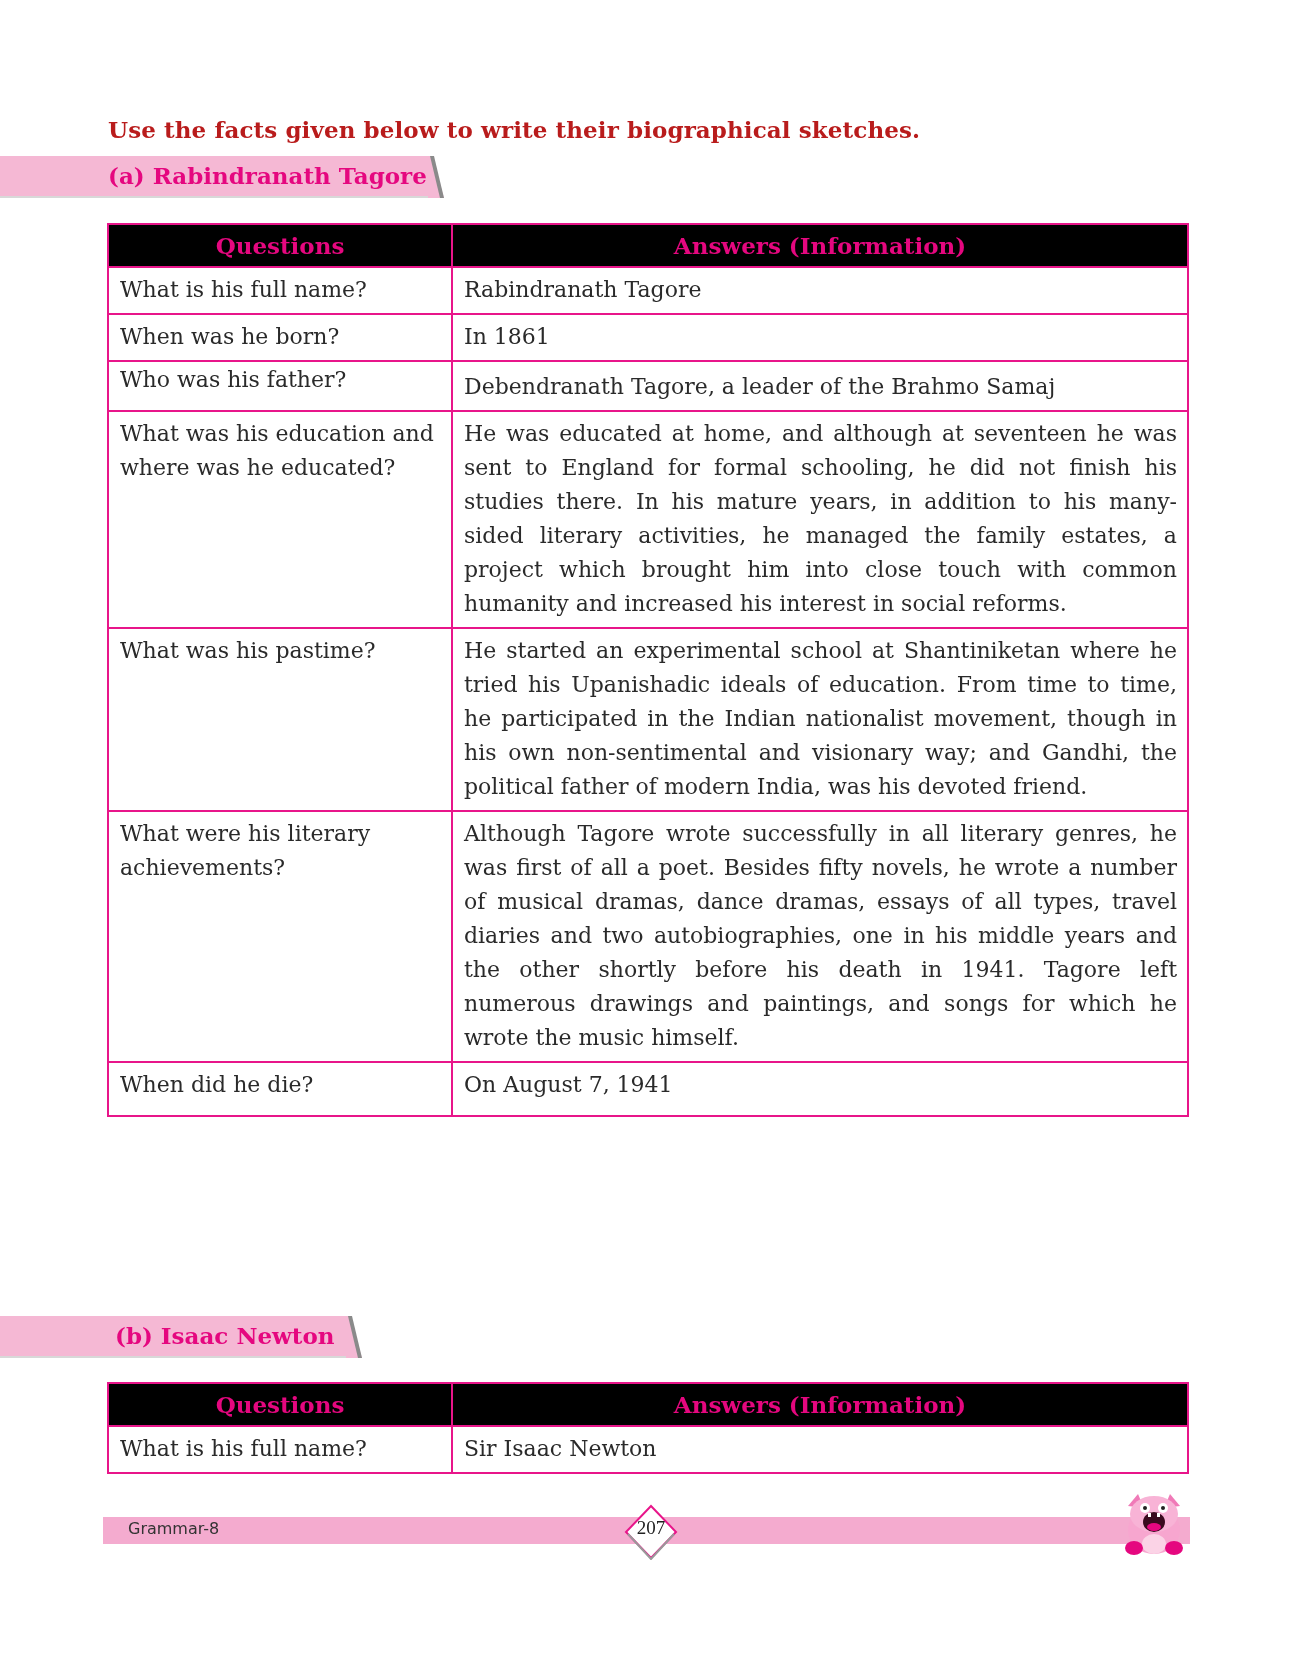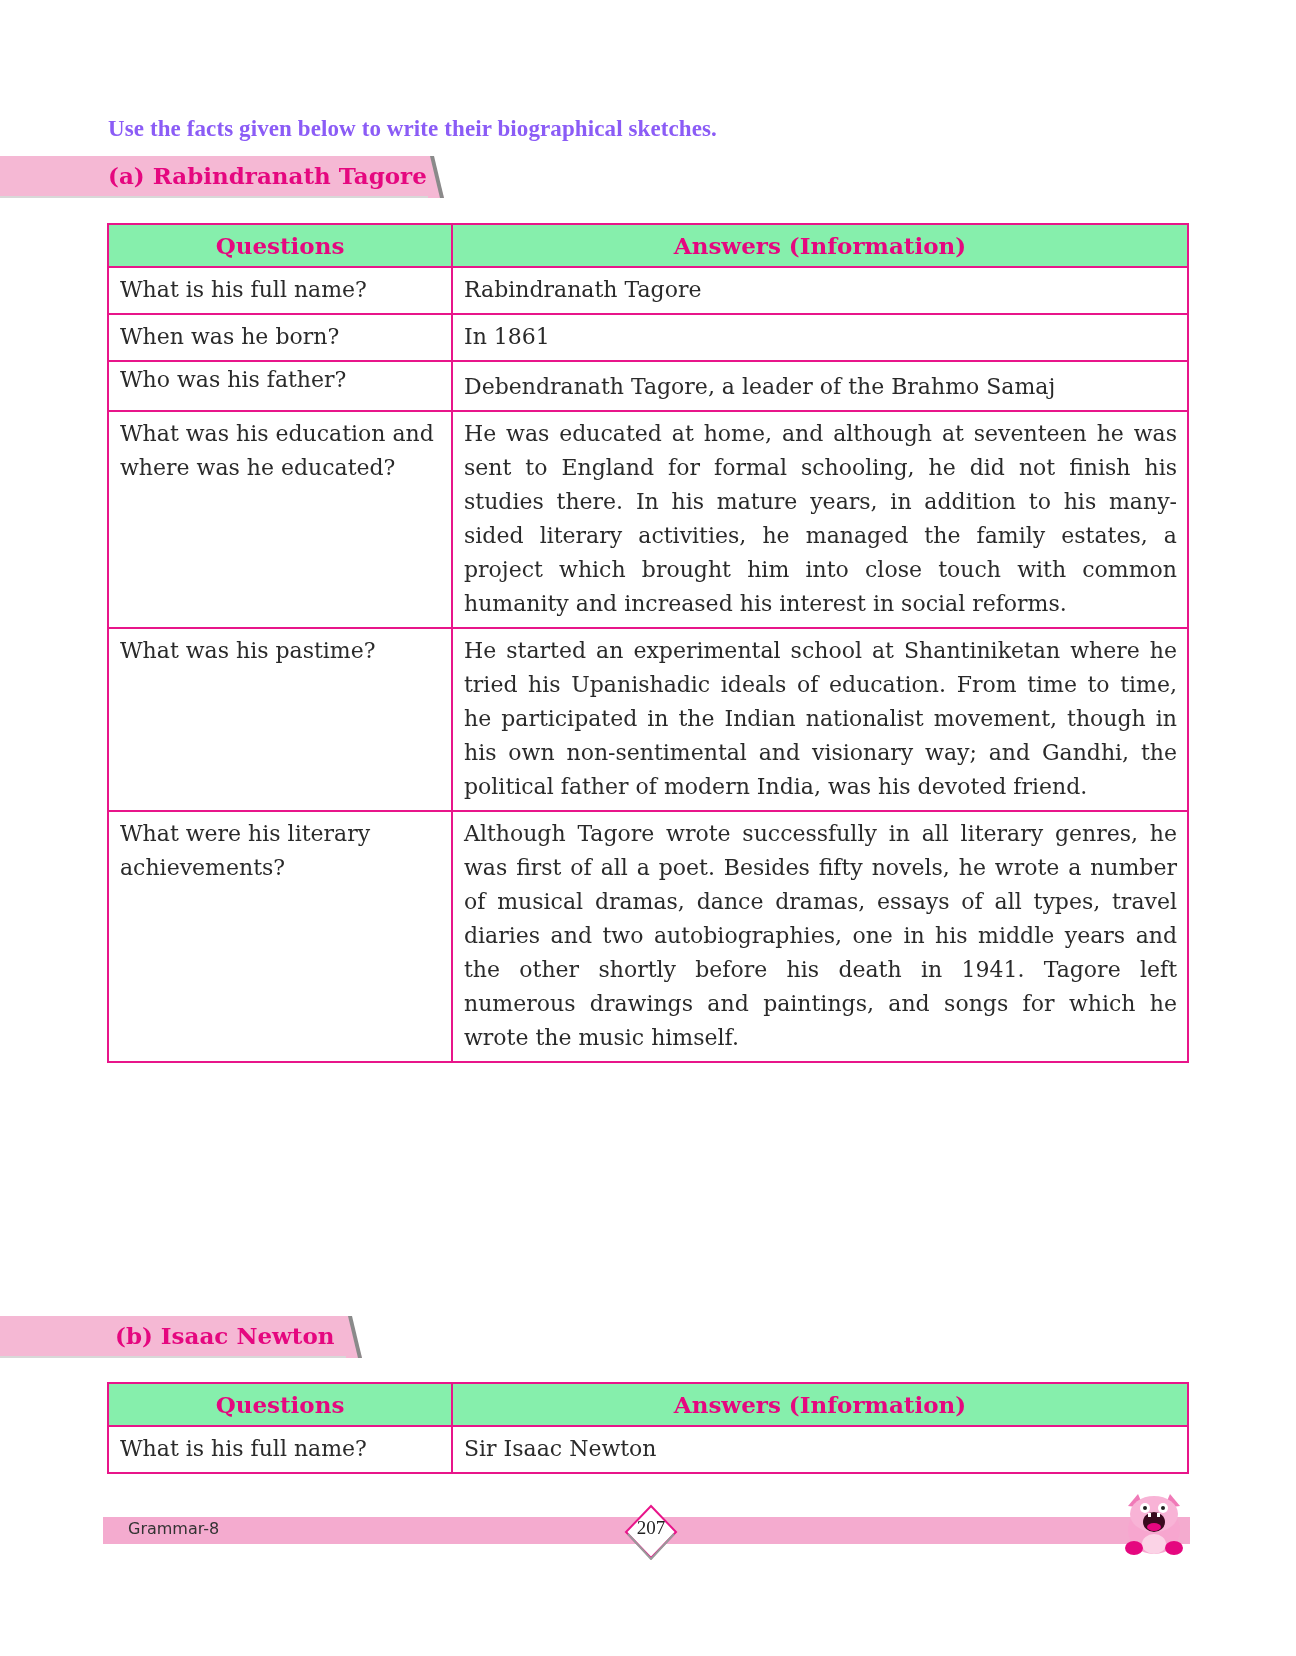--- a/index.html
+++ b/index.html
@@ -1,29 +1,29 @@
 <!DOCTYPE html>
 <html><head>
 <meta charset="utf-8">
 <style>
   html, body { margin: 0; padding: 0; background: #ffffff; }
   body { width: 1296px; height: 1656px; position: relative; overflow: hidden;
          font-family: "DejaVu Serif", "Liberation Serif", serif; color: #2a2a2a; }
 
   .instruction { position: absolute; left: 108px; top: 116px; font-size: 23px; font-weight: bold;
-                 color: #8b5cf6; letter-spacing: 0.1px; white-space: nowrap; font-family: Liberation Serif, serif; }
+                 color: #b91c1c; letter-spacing: 0.1px; white-space: nowrap; }
 
   .banner { position: absolute; left: 0; height: 42px; background: #f5b8d4;
             border-bottom: 2px solid #d8d8d8; box-sizing: border-box; }
   .banner .slant { position: absolute; right: -14px; top: 0; width: 16px; height: 42px; }
   .banner .label { position: absolute; top: 6px; font-size: 23px; font-weight: bold; color: #e5077f; white-space: nowrap; }
 
   table.bio { position: absolute; left: 107px; width: 1082px; border-collapse: collapse; table-layout: fixed; }
   table.bio th, table.bio td { border: 2px solid #e8158a; vertical-align: top; }
-  table.bio th { background: #86efac; color: #e5077f; font-size: 23px; font-weight: bold; height: 41px;
+  table.bio th { background: #000000; color: #e5077f; font-size: 23px; font-weight: bold; height: 41px;
                  padding: 0; text-align: center; vertical-align: middle; }
   table.bio td { font-size: 22px; line-height: 34px; padding: 5px 10px 6px 11px; color: #2a2a2a; }
   table.bio td.ans { text-align: justify; }
   col.q { width: 344px; }
 
   .footer-bar { position: absolute; left: 103px; top: 1517px; width: 1087px; height: 27px; background: #f4abcf; }
   .footer-label { position: absolute; left: 128px; top: 1519px; font-family: "DejaVu Sans", sans-serif;
                   font-size: 16px; color: #333; }
   .page-diamond { position: absolute; left: 624px; top: 1504px; width: 54px; height: 56px; }
   .page-num { position: absolute; left: 624px; top: 1517px; width: 54px; text-align: center;
@@ -72,20 +72,24 @@
       <td class="ans">He was educated at home, and although at seventeen he was sent to England for formal schooling, he did not finish his studies there. In his mature years, in addition to his many-sided literary activities, he managed the family estates, a project which brought him into close touch with common humanity and increased his interest in social reforms.</td>
     </tr>
     <tr style="height:144px;">
       <td>What was his pastime?</td>
       <td class="ans">He started an experimental school at Shantiniketan where he tried his Upanishadic ideals of education. From time to time, he participated in the Indian nationalist movement, though in his own non-sentimental and visionary way; and Gandhi, the political father of modern India, was his devoted friend.</td>
     </tr>
     <tr style="height:227px;">
       <td>What were his literary achievements?</td>
       <td class="ans">Although Tagore wrote successfully in all literary genres, he was first of all a poet. Besides fifty novels, he wrote a number of musical dramas, dance dramas, essays of all types, travel diaries and two autobiographies, one in his middle years and the other shortly before his death in 1941. Tagore left numerous drawings and paintings, and songs for which he wrote the music himself.</td>
     </tr>
+    <tr style="height:54px;">
+      <td>When did he die?</td>
+      <td class="ans">On August 7, 1941</td>
+    </tr>
   </tbody>
 </table>
 
 <div class="banner" style="top:1316px; width:348px;">
   <svg class="slant" viewBox="0 0 16 42" preserveAspectRatio="none">
     <polygon points="0,0 4,0 16,42 12,42 0,42" fill="#f5b8d4"></polygon>
     <polygon points="2,0 6,0 16,42 12,42" fill="#8a8a8a"></polygon>
   </svg>
   <span class="label" style="left:115px;">(b) Isaac Newton</span>
 </div>

